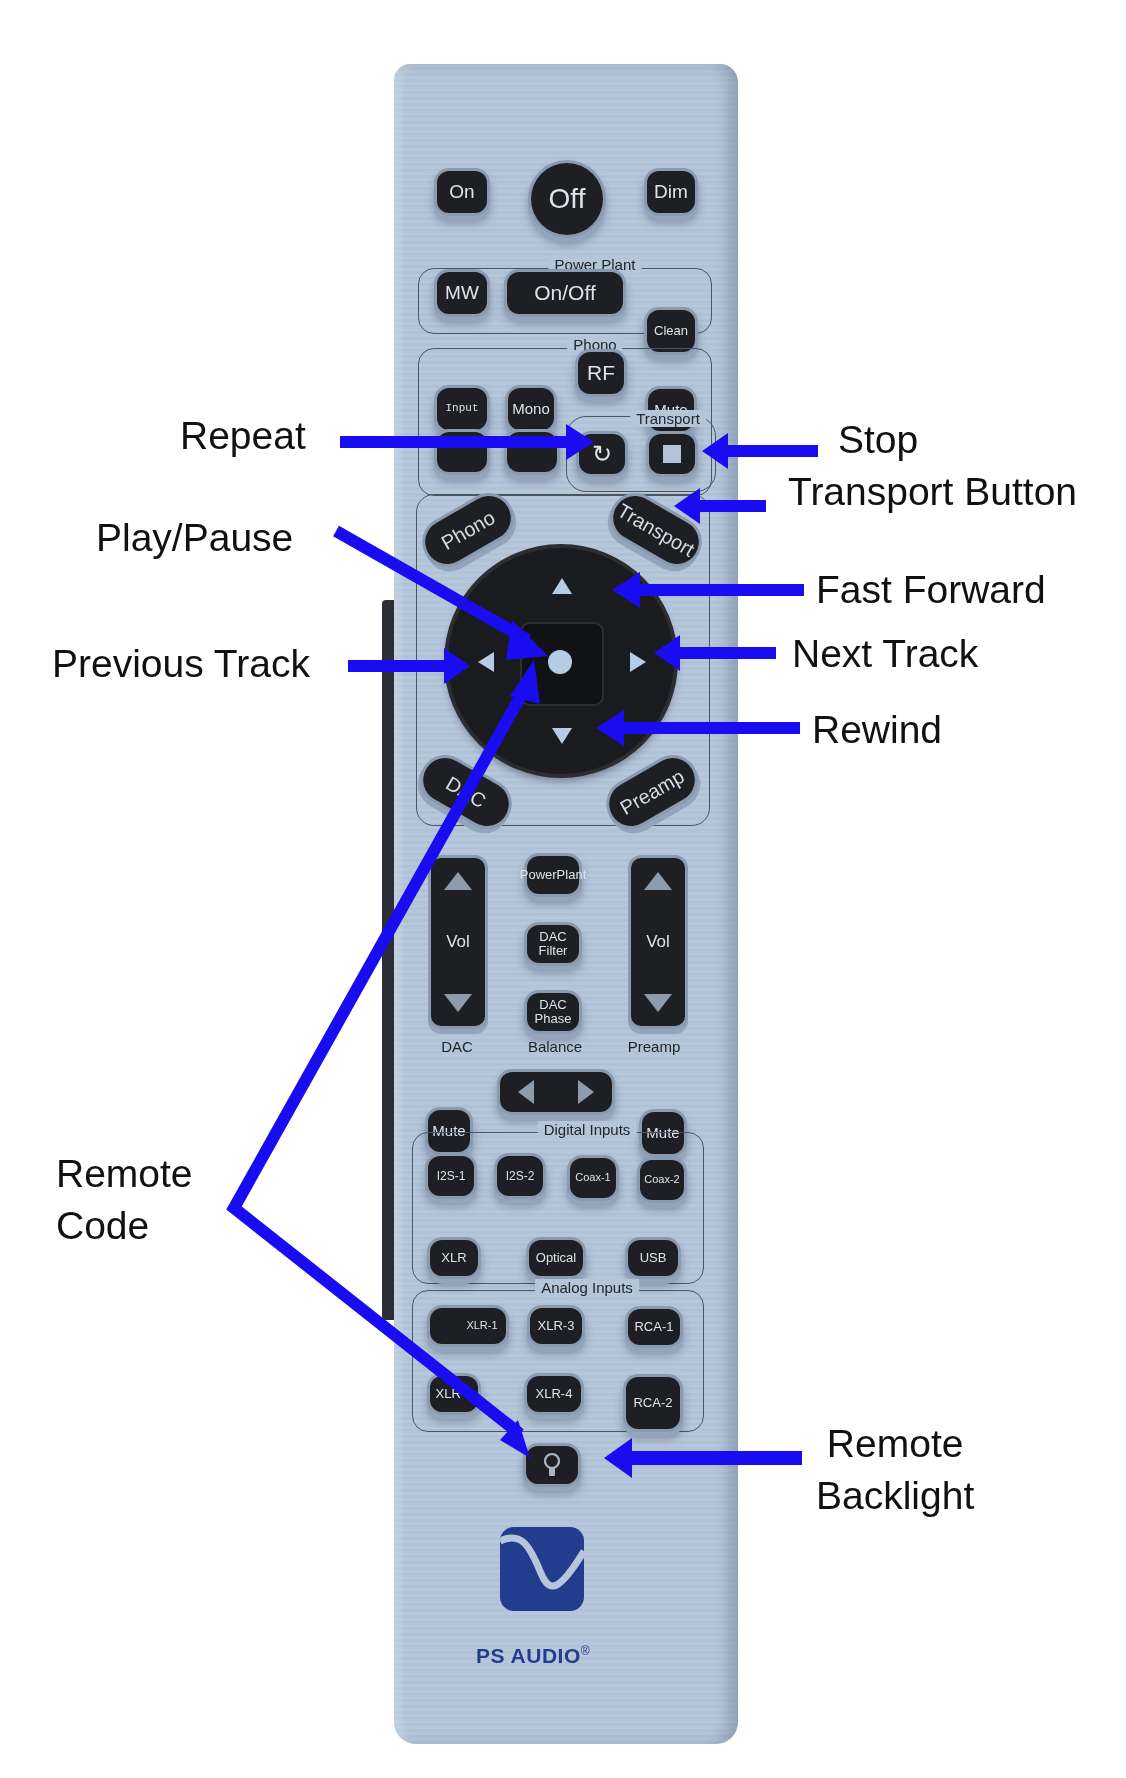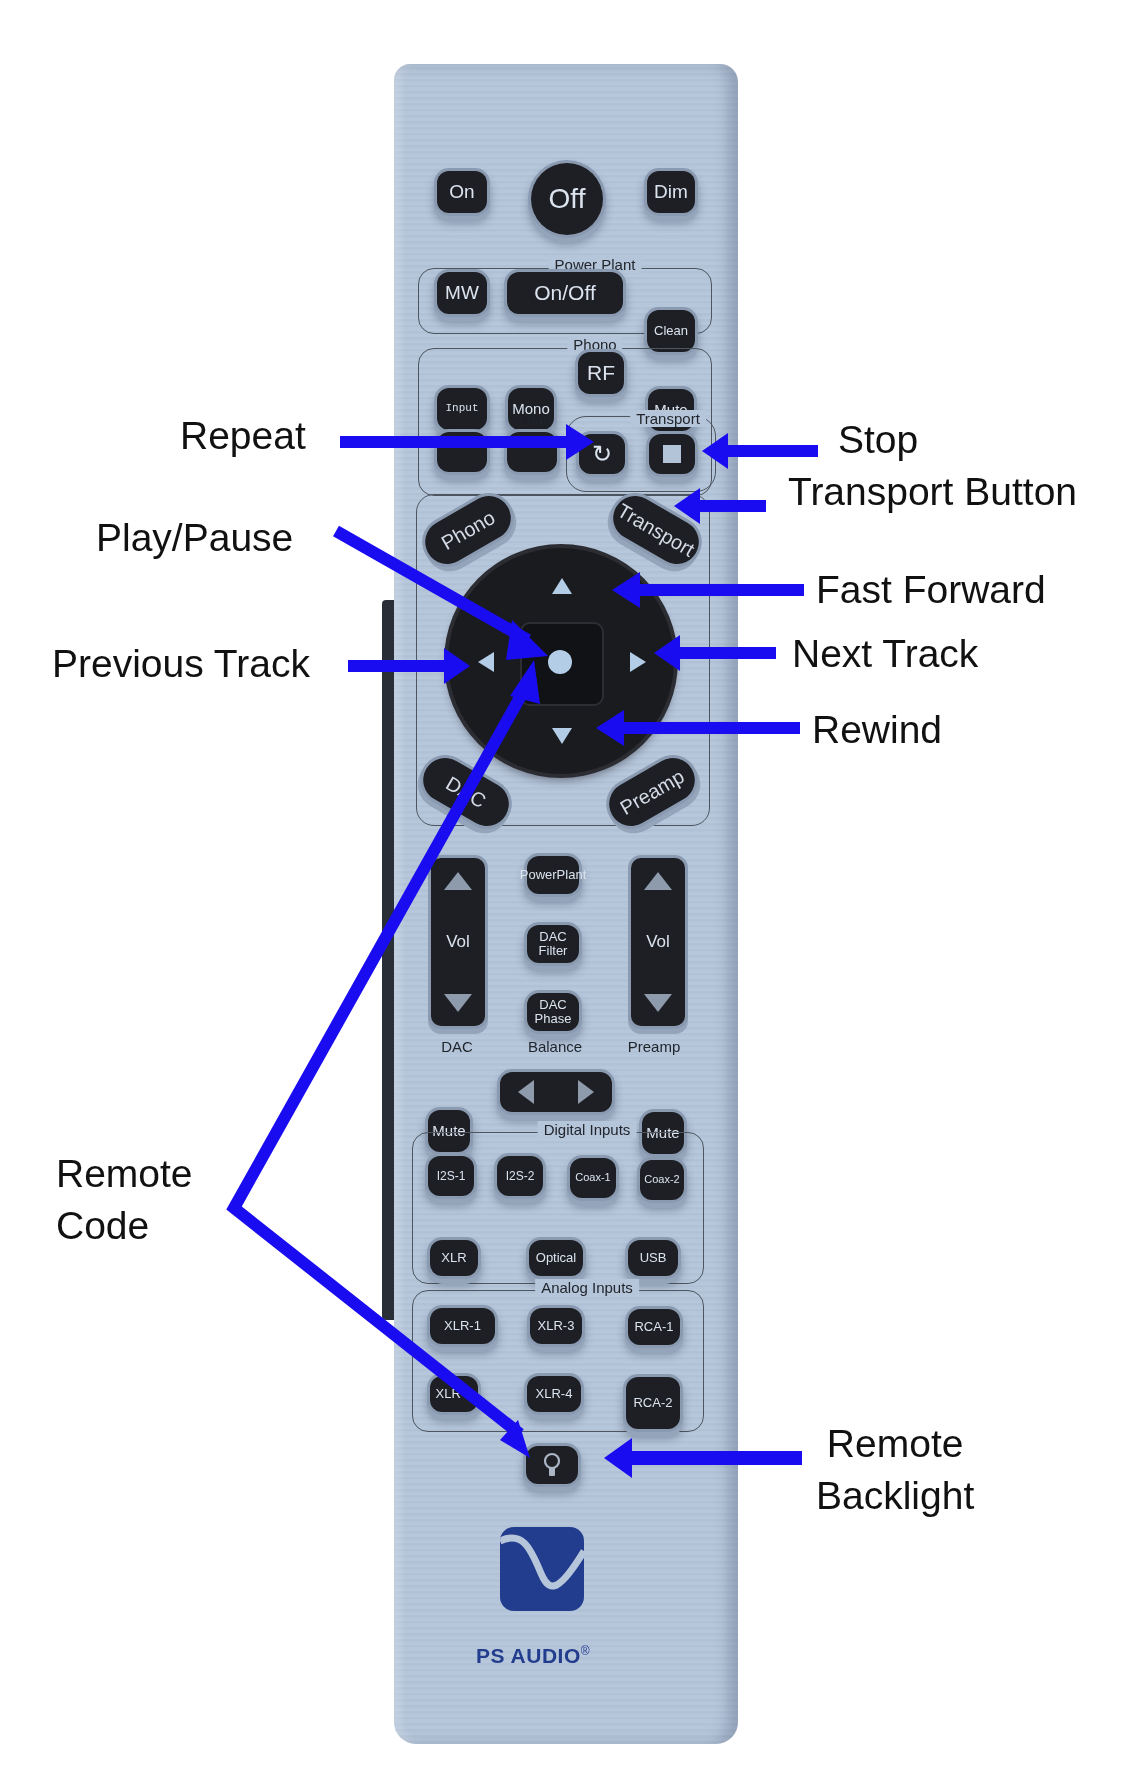--- a/index.html
+++ b/index.html
@@ -157,21 +157,21 @@
 <div class="btn xs" style="left:428px;top:1156px;width:46px;height:40px;font-size:12px;">I2S-1</div>
 <div class="btn xs" style="left:497px;top:1156px;width:46px;height:40px;font-size:12px;">I2S-2</div>
 <div class="btn xs" style="left:570px;top:1158px;width:46px;height:40px;font-size:11px;">Coax-1</div>
 <div class="btn xs" style="left:640px;top:1160px;width:44px;height:40px;font-size:11px;">Coax-2</div>
 <div class="btn xs" style="left:430px;top:1240px;width:48px;height:36px;font-size:13px;">XLR</div>
 <div class="btn xs" style="left:529px;top:1240px;width:54px;height:36px;font-size:13px;">Optical</div>
 <div class="btn xs" style="left:628px;top:1240px;width:50px;height:36px;font-size:13px;">USB</div>
 
 <div class="group" style="left:412px;top:1290px;width:290px;height:140px;"></div>
 <div class="group-label" style="left:555px;top:1279px;">Analog Inputs</div>
-<div class="btn xs" style="left:430px;top:1308px;width:65px;height:36px;font-size:13px;">XLR-1</div>
+<div class="btn xs" style="left:430px;top:1308px;width:48px;height:36px;font-size:11px;padding-left:28px;">XLR-1</div>
 <div class="btn xs" style="left:530px;top:1308px;width:52px;height:36px;font-size:13px;">XLR-3</div>
 <div class="btn xs" style="left:628px;top:1309px;width:52px;height:36px;font-size:13px;">RCA-1</div>
 <div class="btn xs" style="left:430px;top:1376px;width:48px;height:36px;font-size:13px;">XLR-2</div>
 <div class="btn xs" style="left:527px;top:1376px;width:54px;height:36px;font-size:13px;">XLR-4</div>
 <div class="btn xs" style="left:626px;top:1377px;width:54px;height:52px;font-size:13px;">RCA-2</div>
 
 <div class="btn" style="left:526px;top:1446px;width:52px;height:38px;">
   <svg width="18" height="26" viewBox="0 0 18 26">
     <circle cx="9" cy="9" r="7" fill="none" stroke="#aab6c6" stroke-width="2.2"></circle>
     <rect x="6" y="15" width="6" height="9" rx="1" fill="#aab6c6"></rect>

